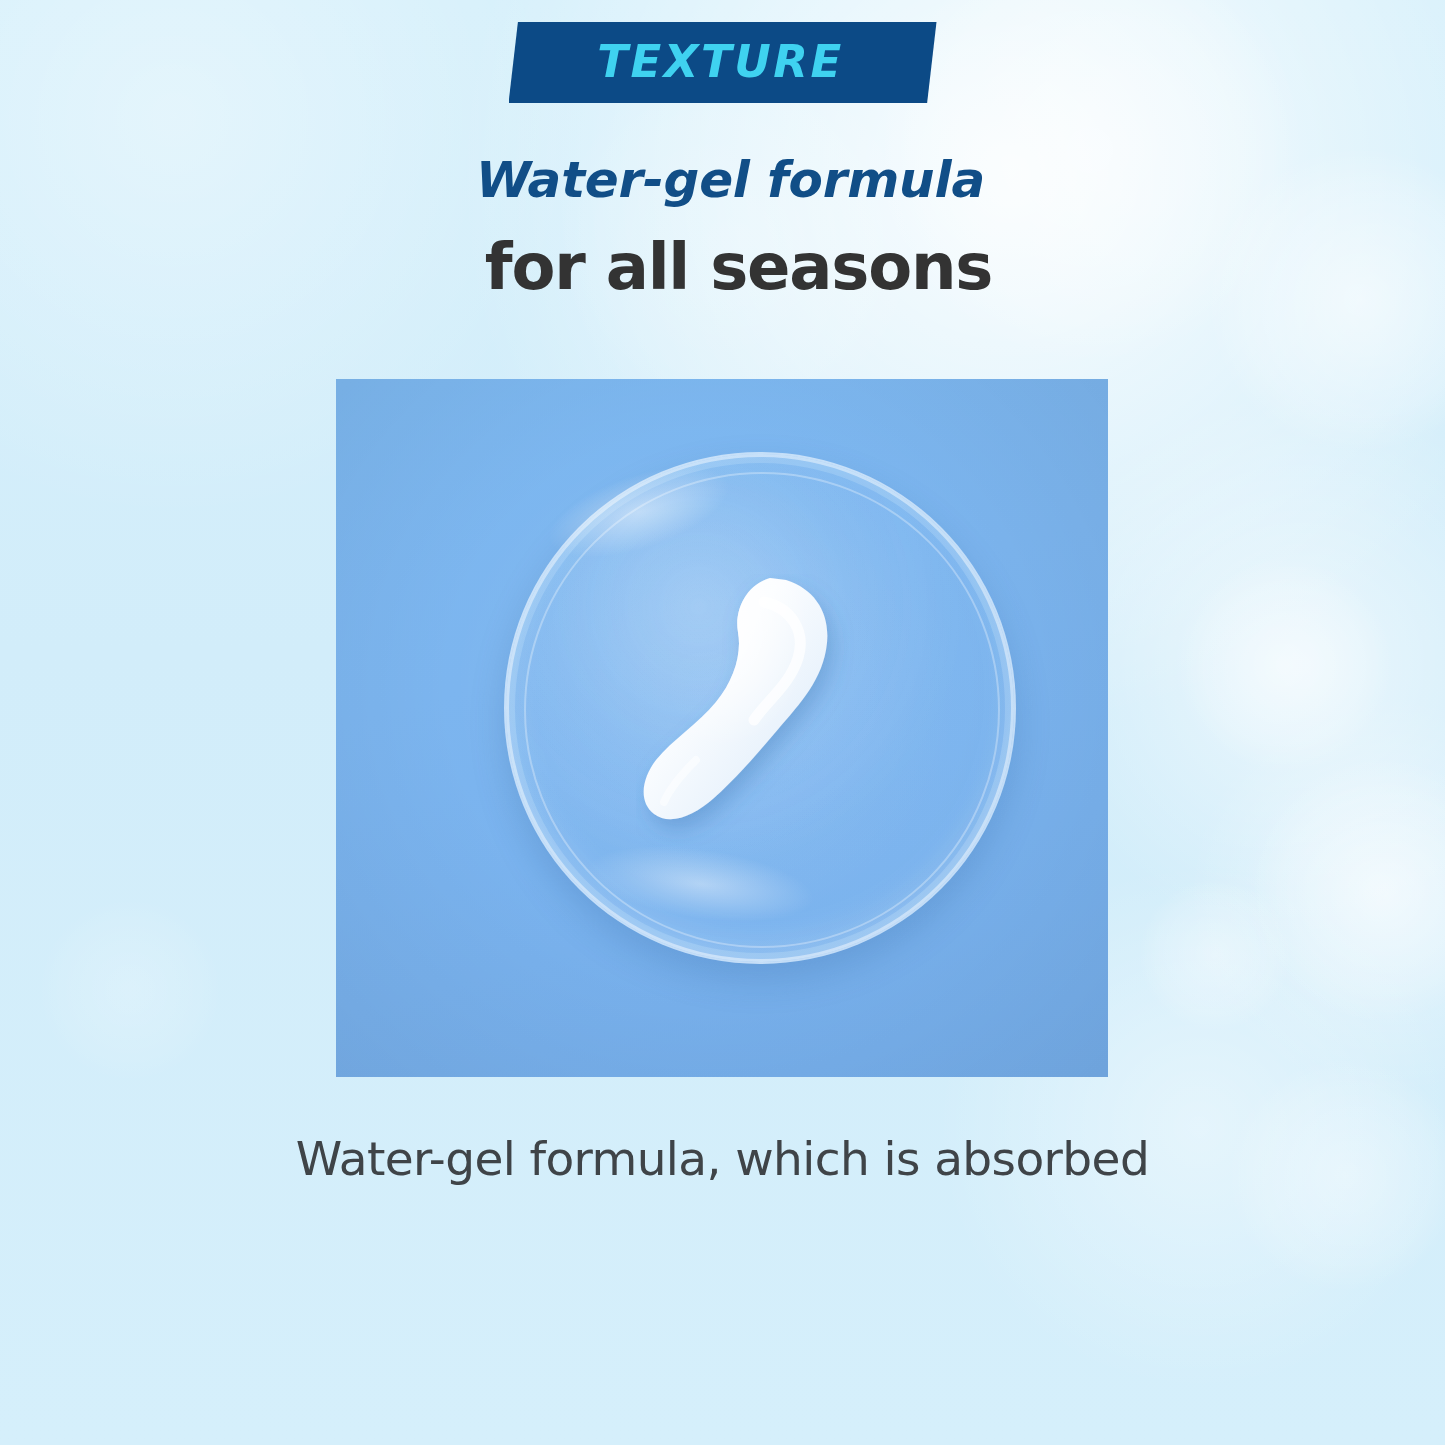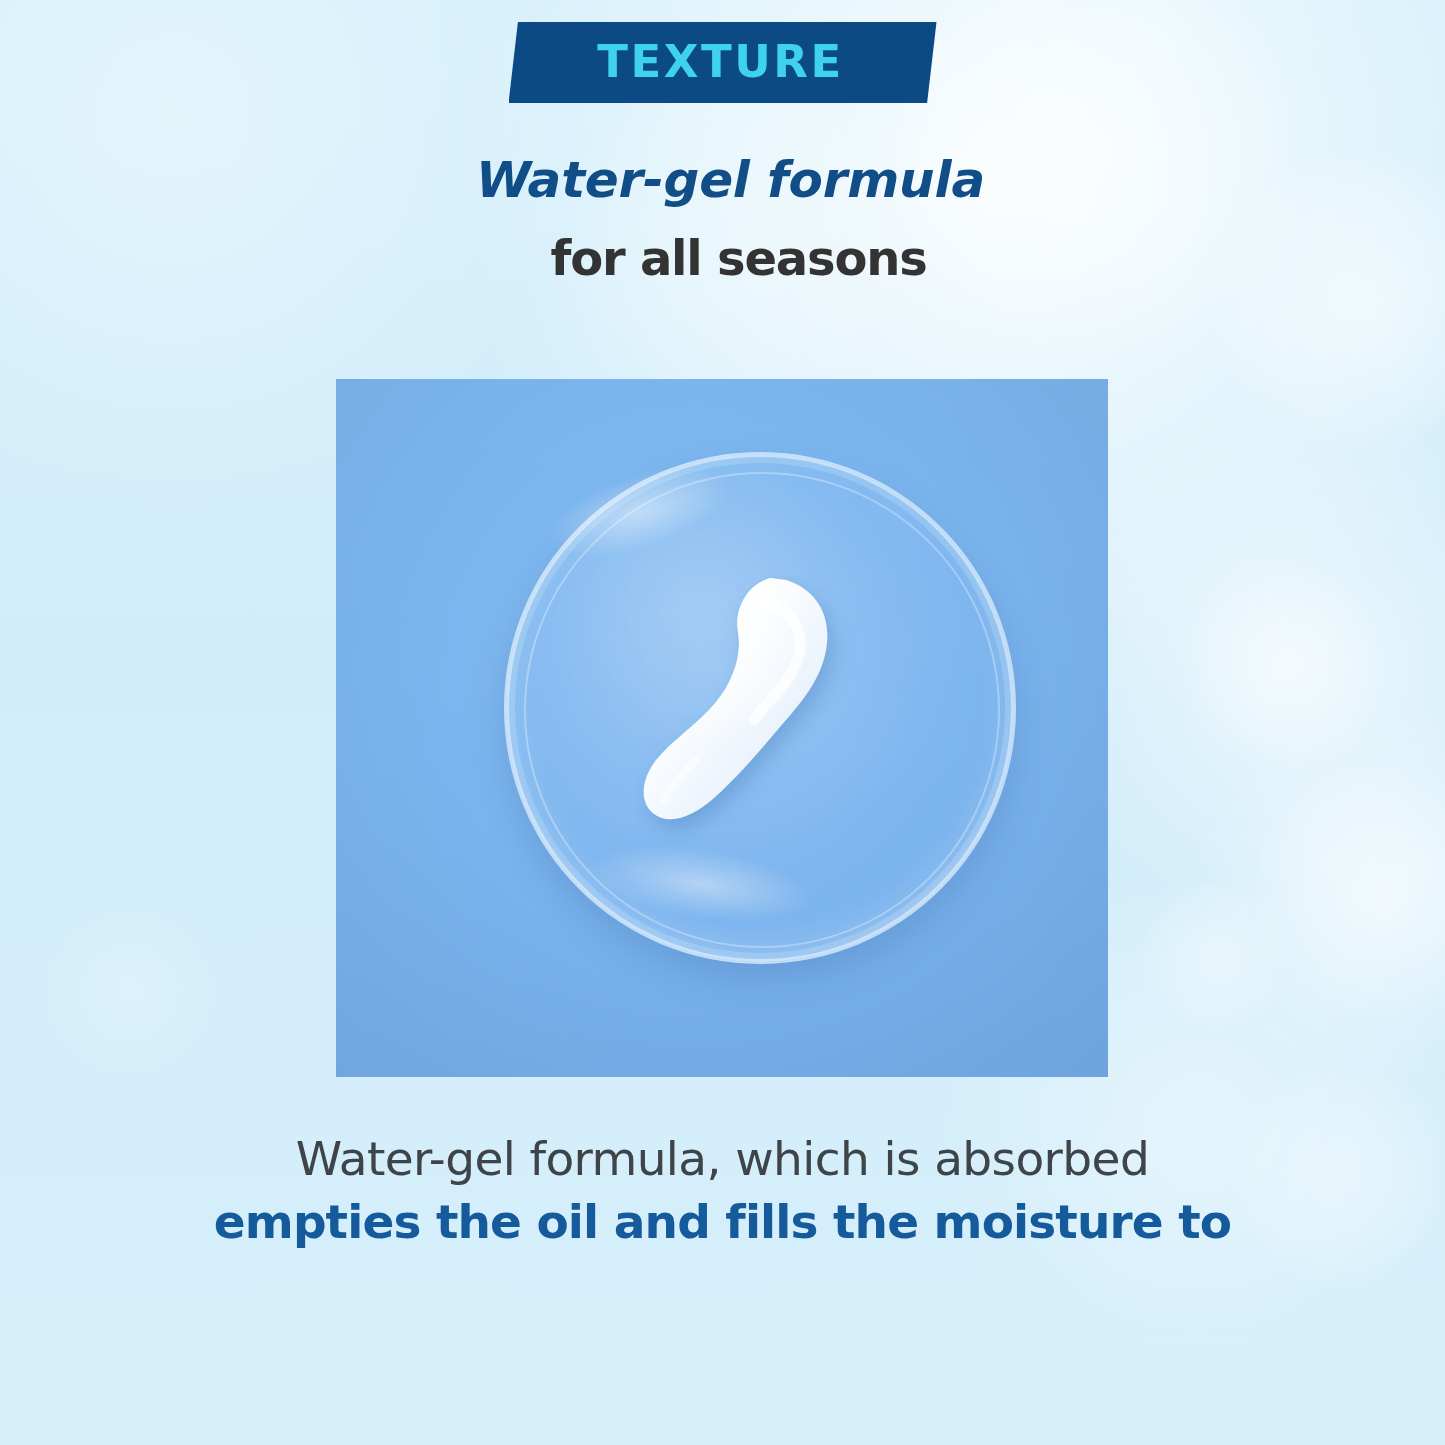--- a/index.html
+++ b/index.html
@@ -58,20 +58,21 @@
     position: relative;
     background: #0c4a86;
     color: #3fd2f0;
     padding: 16px 66px 18px 62px;
     clip-path: polygon(2.2% 0%, 100% 0%, 97.8% 100%, 0% 100%);
     min-width: 300px;
     text-align: center;
   }
   .banner-label {
     font-family: "DejaVu Sans", sans-serif;
+    font-style: italic;
     font-weight: bold;
     font-size: 45px;
     letter-spacing: 2.5px;
     color: #3fd2f0;
     line-height: 1.05;
     white-space: nowrap;
   }
 
   
   .heads {
@@ -87,21 +88,21 @@
     font-weight: bold;
     font-size: 50px;
     color: #114e87;
     letter-spacing: -0.2px;
     line-height: 1.15;
     margin: 0;
   }
   .mainhead {
     font-family: "DejaVu Sans", sans-serif;
     font-weight: bold;
-    font-size: 48px;
+    font-size: 64px;
     color: #333333;
     letter-spacing: -1.2px;
     line-height: 1.12;
     margin: 22px 0 0 16px;
   }
 
   
   .photo {
     position: absolute;
     left: 336px;
@@ -272,16 +273,15 @@
                  C98 34 112 10 134 4
                  Z" fill="url(#creamHi)"></path>
         <path d="M128 28 C156 34 170 58 162 84 C154 110 132 126 118 146" stroke="#ffffff" stroke-opacity="0.75" stroke-width="11" fill="none" stroke-linecap="round"></path>
         <path d="M60 186 C48 198 34 214 28 228" stroke="#ffffff" stroke-opacity="0.5" stroke-width="8" fill="none" stroke-linecap="round"></path>
       </svg>
     </div>
   </div>
 
   <div class="body-copy">
     <p class="copy-line">Water-gel formula, which is absorbed</p>
-    <p class="copy-line strong">empties the oil and fills the moisture to</p>
   </div>
 
 </div>
 
 </body></html>

